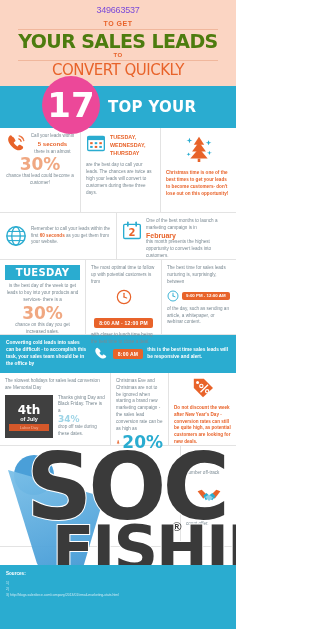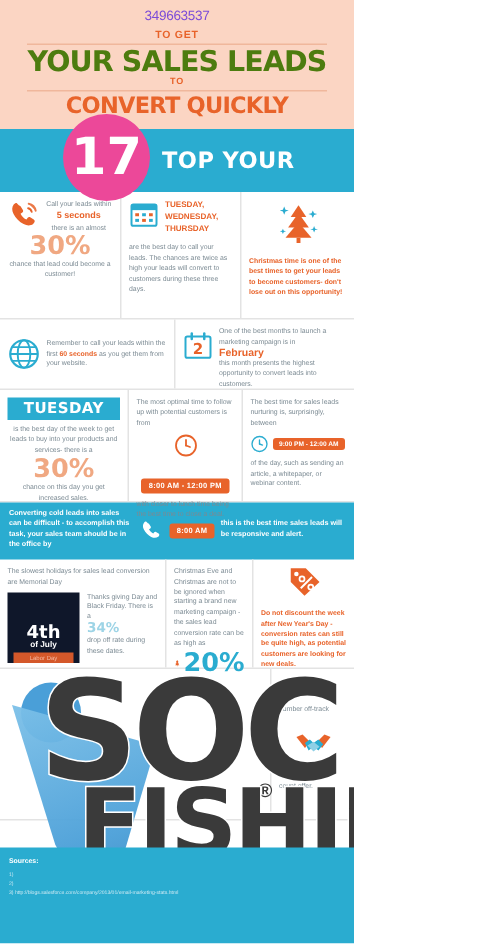--- a/index.html
+++ b/index.html
@@ -14,21 +14,21 @@
   .header{background:#fbd5c3;padding:6px 8px 8px;position:relative;}
   .hdr-row1{display:flex;align-items:flex-end;justify-content:center;gap:4px;line-height:1;}
   .idnum{color:#7b4bd8;font-size:9px;letter-spacing:-0.2px;margin-bottom:4px;white-space:nowrap;}
   .how{color:#e8632a;font-size:27px;font-weight:bold;letter-spacing:-1px;
        font-family:"DejaVu Sans", sans-serif;}
   .to-get{color:#e8632a;font-size:7px;font-weight:bold;text-align:center;letter-spacing:0.5px;margin-top:1px;}
   .hr-line{height:1px;background:#f0b79c;margin:2px 10px;}
   .sales{color:#4d7c0f;font-size:19px;font-weight:bold;text-align:center;letter-spacing:-0.6px;
          font-family:"DejaVu Sans", sans-serif;line-height:1;}
   .to-small{color:#e8632a;font-size:6px;font-weight:bold;text-align:center;letter-spacing:0.5px;margin:1px 0;}
-  .convert{color:#e8632a;font-size:15px;font-weight:bold;text-align:center;letter-spacing:-0.5px;
+  .convert{color:#e8632a;font-size:15px;font-weight:normal;text-align:center;letter-spacing:-0.5px;
            font-family:"DejaVu Sans", sans-serif;line-height:1;}
 
   
   .band{background:#2aacd0;height:42px;position:relative;display:flex;align-items:center;}
   .badge17{position:absolute;left:42px;top:-10px;width:58px;height:58px;border-radius:50%;
            background:#ec4899;color:#fff;font-size:34px;font-weight:bold;
            display:flex;align-items:center;justify-content:center;
            font-family:"DejaVu Sans", sans-serif;box-shadow:0 0 0 0 rgba(0,0,0,0);}
   .toptips{position:absolute;left:108px;top:12px;color:#fff;font-size:15px;font-weight:bold;
            letter-spacing:0.3px;font-family:"DejaVu Sans", sans-serif;}
@@ -64,21 +64,21 @@
          font-family:"DejaVu Sans", sans-serif;}
   .pct20{color:#2aacd0;font-size:17px;font-weight:bold;line-height:1;
          font-family:"DejaVu Sans", sans-serif;}
 
   
   .strip{background:#2aacd0;color:#fff;display:flex;align-items:center;gap:4px;padding:5px 6px;}
   .strip .t{font-size:4.8px;line-height:1.45;flex:1;font-weight:bold;}
   .strip .phone2{width:16px;height:16px;color:#fff;flex:none;}
 
   
-  .july{background:#0f172a;color:#fff;text-align:center;padding:20px 4px 0;width:40px;}
+  .july{background:#404040;color:#fff;text-align:center;padding:9px 4px 0;width:40px;}
   .july .n{font-size:12px;font-weight:bold;line-height:1;font-family:"DejaVu Sans", sans-serif;}
   .july .m{font-size:5.5px;font-weight:bold;line-height:1.2;}
   .labor{background:#c9542230;color:#f5b79f;font-size:4px;padding:1px 0;margin-top:2px;
          background:#d4582a;}
 
   
   .wm{position:absolute;left:0;top:0;width:236px;height:520px;pointer-events:none;}
   .wm-soc{position:absolute;left:26px;top:452px;font-size:92px;font-weight:bold;color:#3a3a3a;
           font-family:"DejaVu Sans", sans-serif;letter-spacing:-4px;line-height:0.78;
           -webkit-text-stroke:2px #ffffff;paint-order:stroke fill;}

